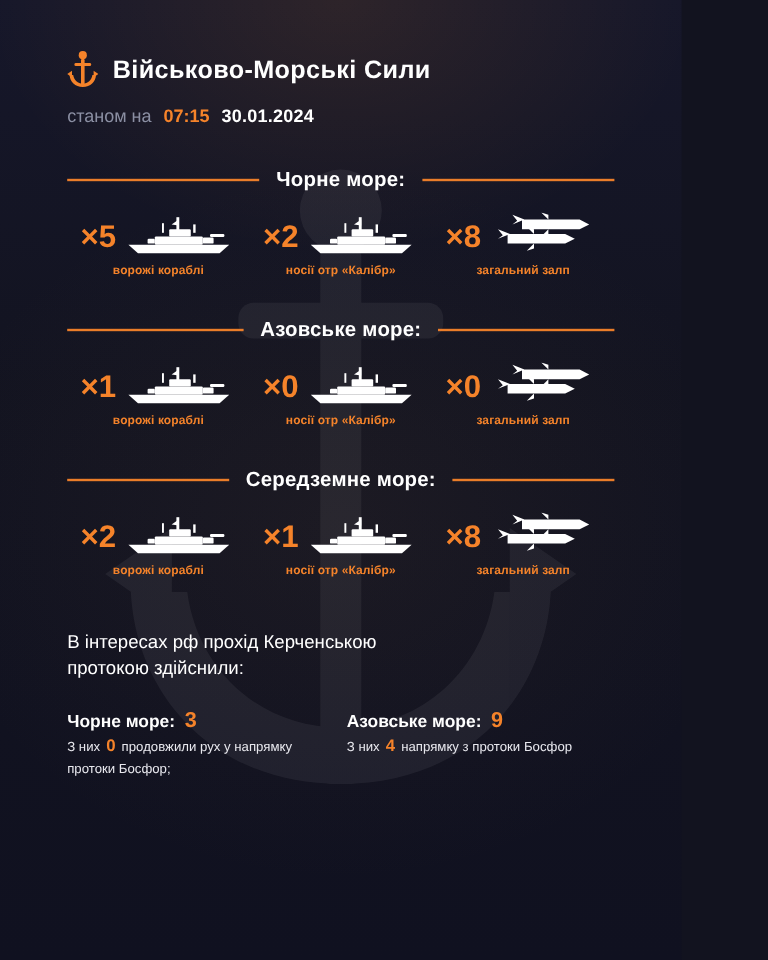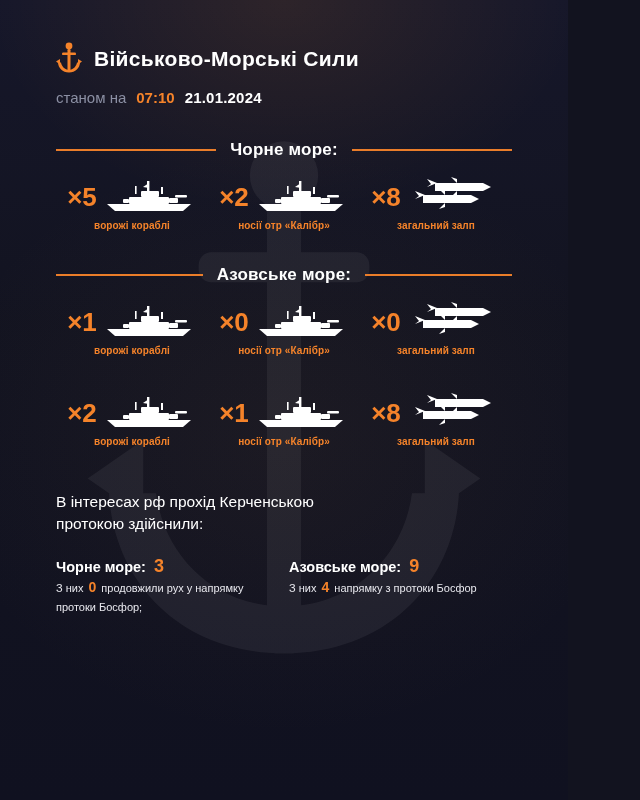--- a/index.html
+++ b/index.html
@@ -181,22 +181,22 @@
             <path d="M26 19.6 L22 17 L22 22.4 Z"></path>
           </g>
         </svg>
       </span>
       <span class="brand-title">Військово-Морські Сили</span>
     </div>
 
 
     <div class="subline">
       <span class="as-of">станом на</span>
-      <span class="time">07:10</span>
-      <span class="date">21.01.2024</span>
+      <span class="time">07:15</span>
+      <span class="date">30.01.2024</span>
     </div>
 
     <div class="sea">
       <div class="sea-head">
         <span class="rule"></span>
         <span class="sea-name">Чорне море:</span>
         <span class="rule"></span>
       </div>
       <div class="stats">
         <div class="stat">
@@ -342,20 +342,25 @@
                 </g>
               </svg>
             </span>
           </div>
           <div class="stat-label">загальний залп</div>
         </div>
       </div>
     </div>
 
     <div class="sea">
+      <div class="sea-head">
+        <span class="rule"></span>
+        <span class="sea-name">Середземне море:</span>
+        <span class="rule"></span>
+      </div>
       <div class="stats">
         <div class="stat">
           <div class="stat-row">
             <span class="stat-num">×2</span>
             <span class="stat-art">
               <svg viewBox="0 0 96 40" xmlns="http://www.w3.org/2000/svg">
                 <g fill="#ffffff">
                   <path d="M6 27 L90 27 L82 34 L14 34 Z"></path>
                   <rect x="28" y="20" width="40" height="7" rx="1"></rect>
                   <rect x="40" y="14" width="18" height="6" rx="1"></rect>

